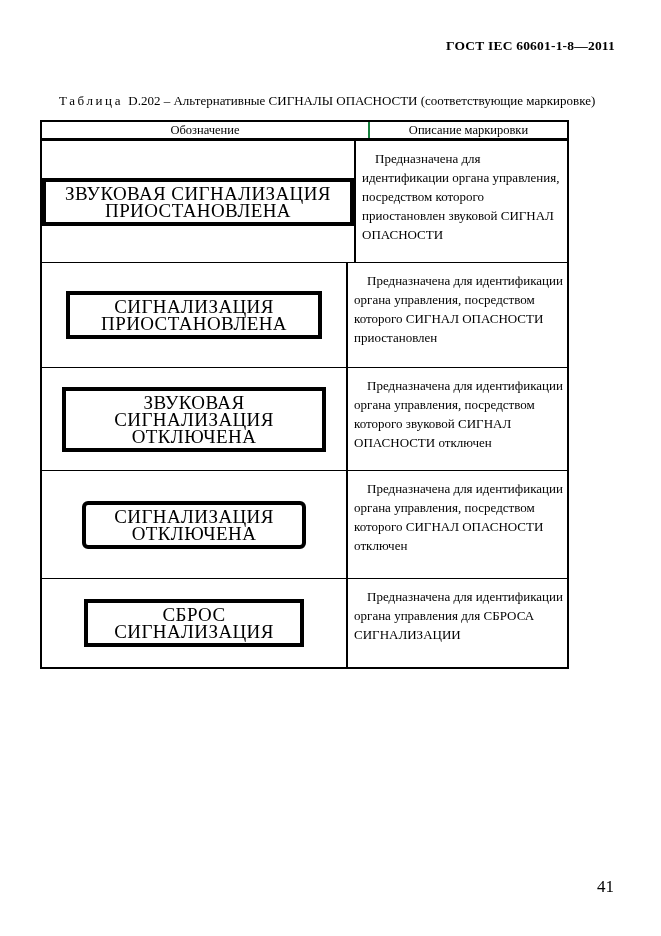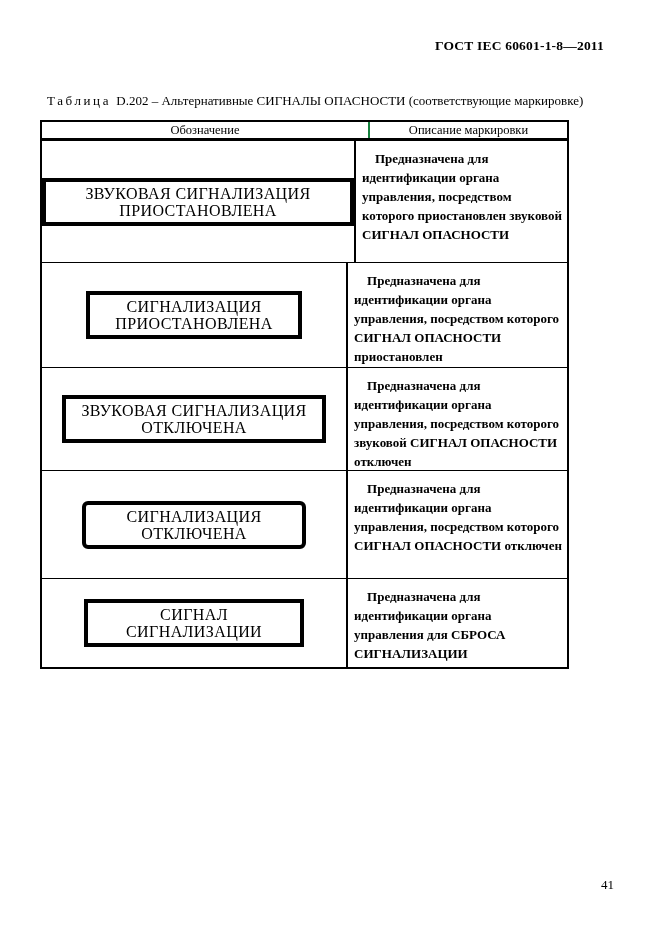--- a/index.html
+++ b/index.html
@@ -7,30 +7,30 @@
   body {
     width: 661px; height: 936px;
     position: relative;
     font-family: "Liberation Serif", "DejaVu Serif", serif;
     color: #000000;
     overflow: hidden;
   }
 
   
   .running-header {
-    position: absolute; top: 38px; right: 57px;
+    position: absolute; top: 38px; right: 46px;
     font-size: 13.5px; font-weight: bold; letter-spacing: 0.2px;
   }
 
   
   .caption {
     position: absolute; top: 93px; left: 47px; right: 30px;
     font-size: 13px; white-space: nowrap;
   }
-  .caption .spaced { letter-spacing: 2.6px; margin-right: 2px; }
+  .caption .spaced { letter-spacing: 2.6px; margin-right: 2px; margin-left: 12px; }
 
   
   .gtable {
     position: absolute; top: 120px; left: 40px;
     width: 529px;
     border: 2px solid #000;
     background: #fff;
   }
   .thead { display: flex; height: 19px; border-bottom: 3px solid #000; }
   .thead .th {
@@ -41,47 +41,46 @@
 
   .trow { display: flex; }
   .trow + .trow { border-top: 1.5px solid #000; }
   .cell-left {
     width: 326px;
     display: flex; align-items: center; justify-content: center;
   }
   .cell-right {
     width: 236px; border-left: 2px solid #000;
     padding: 8px 4px 0 6px;
-    font-weight: bold;
   }
   .desc {
     font-size: 13px; line-height: 19px;
     text-indent: 13px; text-align: left;
   }
 
   
   .mark-box {
     border: 4.5px solid #000;
     padding: 3px 12px;
     display: flex; align-items: flex-start; justify-content: center;
     text-align: center;
-    font-size: 16px; line-height: 17px; letter-spacing: 0.4px;
+    font-size: 19px; line-height: 17px; letter-spacing: 0.4px;
   }
 
   
   .h1 { height: 121px; } .b1 { width: 312px; }
-  .h2 { height: 105px; } .b2 { width: 216px; }
+  .h2 { height: 105px; } .b2 { width: 256px; }
   .h3 { height: 103px; } .b3 { width: 264px; }
   .h4 { height: 108px; } .b4 { width: 224px; border-radius: 6px; }
   .h5 { height: 89px;  } .b5 { width: 220px; }
 
   
   .page-number {
     position: absolute; top: 877px; right: 47px;
-    font-size: 13px;
+    font-size: 17px;
   }
 </style>
 </head>
 <body>
 
 <div class="running-header">ГОСТ IEC 60601-1-8—2011</div>
 
 <div class="caption">
   <span class="spaced">Таблица</span>
   <span>D.202 – Альтернативные СИГНАЛЫ ОПАСНОСТИ (соответствующие маркировке)</span>
@@ -134,21 +133,21 @@
       </div>
     </div>
     <div class="cell-right">
       <p class="desc">Предназначена для идентификации органа управления, посредством которого СИГНАЛ ОПАСНОСТИ отключен</p>
     </div>
   </div>
 
   <div class="trow h5">
     <div class="cell-left">
       <div class="mark-box b5">
-        <span>СИГНАЛ СИГНАЛИЗАЦИИ</span>
+        <span>СБРОС СИГНАЛИЗАЦИЯ</span>
       </div>
     </div>
     <div class="cell-right">
       <p class="desc">Предназначена для идентификации органа управления для СБРОСА СИГНАЛИЗАЦИИ</p>
     </div>
   </div>
 
 </div>
 
 <div class="page-number">41</div>

